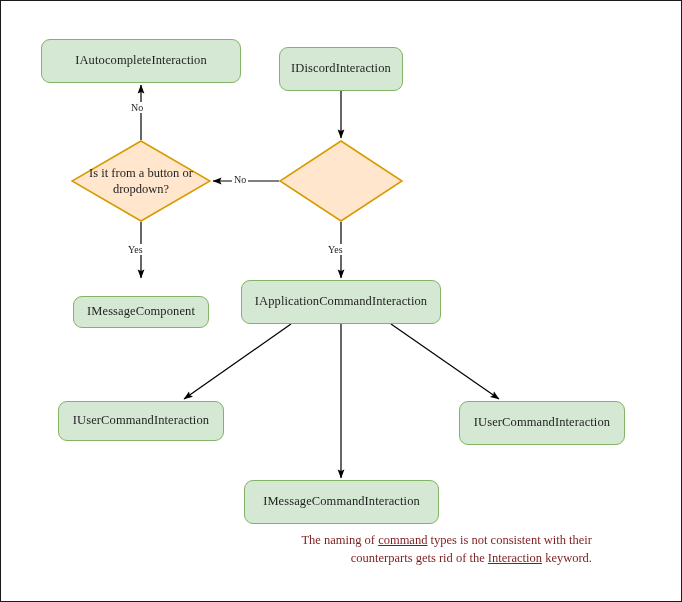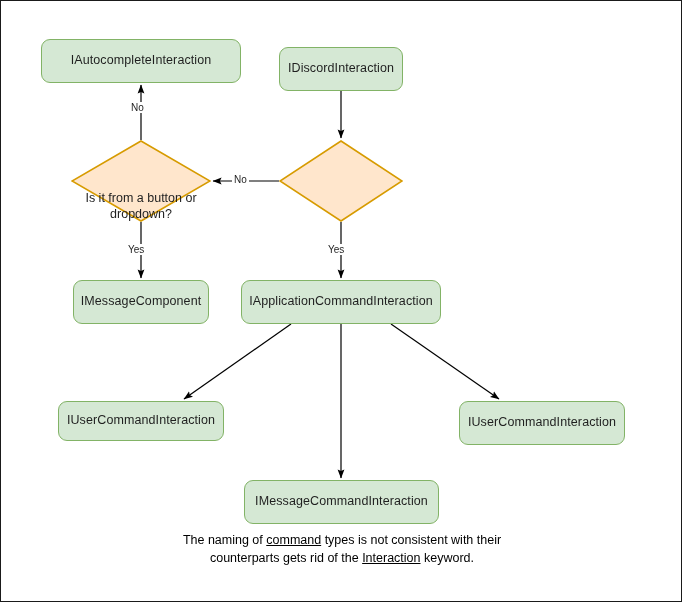--- a/index.html
+++ b/index.html
@@ -11,20 +11,21 @@
     font-family: "Liberation Sans", sans-serif;
   }
   #canvas {
     position: relative;
     width: 682px;
     height: 602px;
     background: #ffffff;
     border: 1px solid #1a1a1a;
     box-sizing: border-box;
     overflow: hidden;
+    font-family: Liberation Serif, serif;
   }
   #diagram-svg {
     position: absolute;
     left: 0;
     top: 0;
     width: 682px;
     height: 602px;
   }
   .node-box {
     position: absolute;
@@ -38,21 +39,21 @@
     text-align: center;
     font-size: 12.5px;
     color: #1f1f1f;
     line-height: 1.25;
     letter-spacing: 0.1px;
   }
   .decision {
     position: absolute;
     box-sizing: border-box;
     display: flex;
-    align-items: flex-end;
+    align-items: center;
     justify-content: center;
   }
   .decision .diamond-shape {
     position: absolute;
     left: 0;
     top: 0;
     width: 100%;
     height: 100%;
   }
   .decision .decision-label {
@@ -72,23 +73,23 @@
     color: #1f1f1f;
     padding: 0 2px;
     line-height: 1.1;
     white-space: nowrap;
   }
   #footer-note {
     position: absolute;
     left: 91px;
     top: 531px;
     width: 500px;
-    text-align: center;
+    text-align: right;
     font-size: 12.5px;
-    color: #000000;
+    color: #7f1d1d;
     line-height: 1.42;
   }
   #footer-note .u { text-decoration: underline; }
   #footer-note .b { font-weight: bold; }
 </style>
 </head>
 <body>
 
 <div id="canvas">
 
@@ -117,21 +118,21 @@
   </svg>
 
   <div class="node-box" style="left:40px; top:38px; width:200px; height:44px;">
     <span>IAutocompleteInteraction</span>
   </div>
 
   <div class="node-box" style="left:278px; top:46px; width:124px; height:44px;">
     <span>IDiscordInteraction</span>
   </div>
 
-  <div class="node-box" style="left:72px; top:279px; width:136px; height:44px;">
+  <div class="node-box" style="left:72px; top:295px; width:136px; height:32px;">
     <span>IMessageComponent</span>
   </div>
 
   <div class="node-box" style="left:240px; top:279px; width:200px; height:44px;">
     <span>IApplicationCommandInteraction</span>
   </div>
 
   <div class="node-box" style="left:57px; top:400px; width:166px; height:40px;">
     <span>IUserCommandInteraction</span>
   </div>

